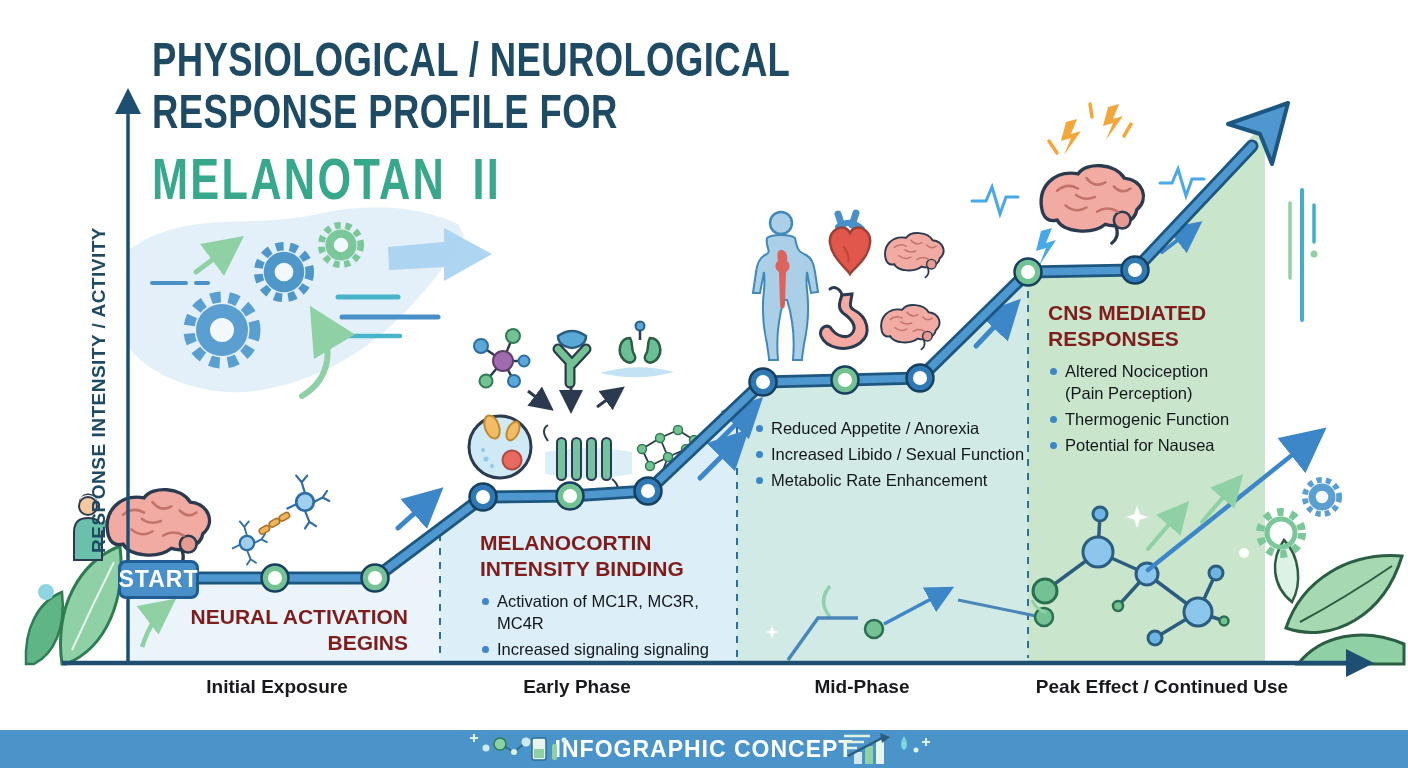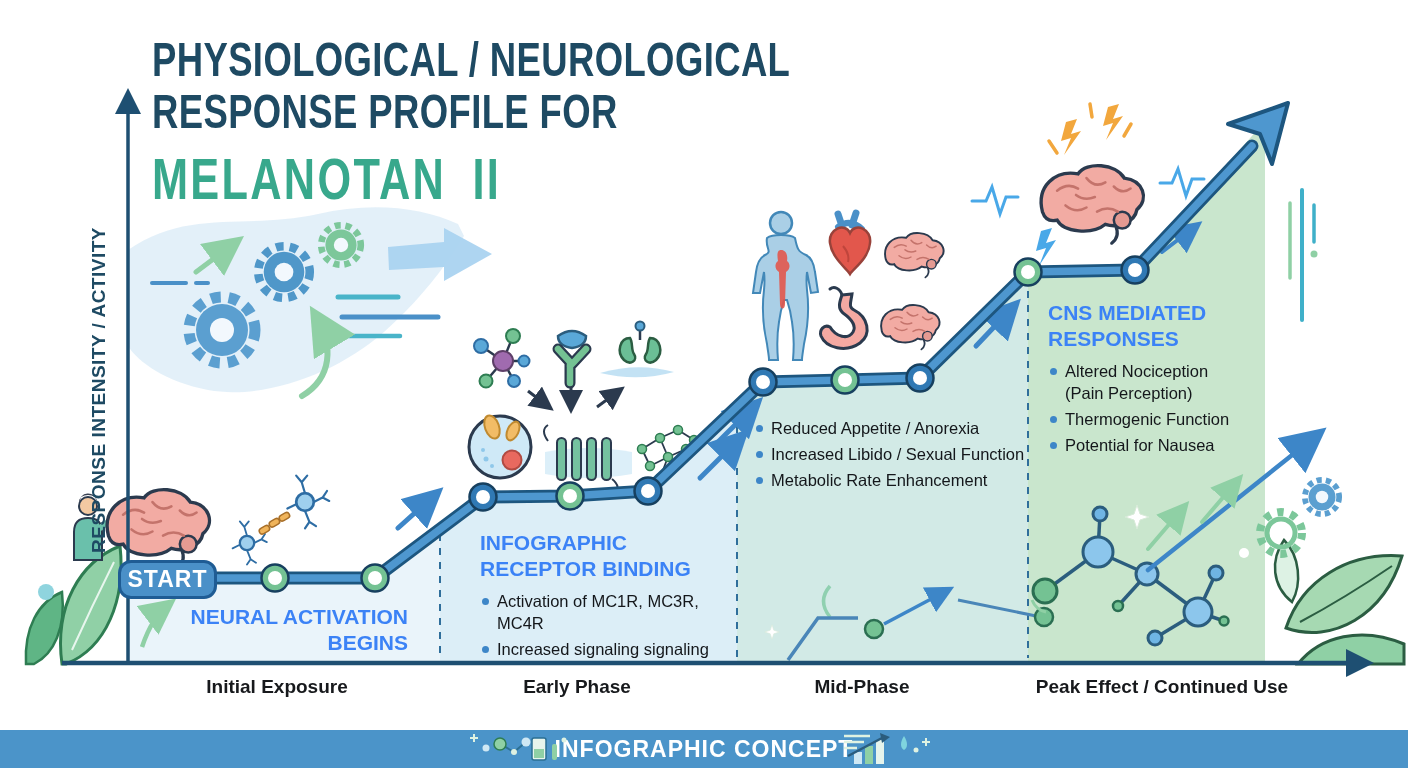--- a/index.html
+++ b/index.html
@@ -5,25 +5,25 @@
   html,body{margin:0;padding:0;background:#fff}
   .stage{position:relative;width:1408px;height:768px;background:#fff;overflow:hidden;
          font-family:"Liberation Sans",sans-serif}
   .abs{position:absolute}
   svg.art{position:absolute;left:0;top:0}
   .title-block{left:152px;top:34px;transform:scaleX(.76);transform-origin:left top;color:#1e4a63;z-index:3}
   .t1{font-size:48px;font-weight:700;line-height:1.08;letter-spacing:.5px;white-space:nowrap}
   .t2{font-size:57px;font-weight:800;color:#38a88c;letter-spacing:3px;word-spacing:16px;margin-top:8px;white-space:nowrap}
   .ylabel{left:99px;top:390px;transform:translate(-50%,-50%) rotate(-90deg);font-size:19px;font-weight:700;
           color:#1e4a63;letter-spacing:.5px;white-space:nowrap;z-index:3}
-  .start{left:118px;top:560px;width:99px;height:39px;background:#4a90c8;border:3px solid #1f5c94;
-         border-radius:13px;color:#fff;font-size:23px;font-weight:700;display:flex;align-items:center;
+  .start{left:118px;top:560px;width:81px;height:39px;background:#4a90c8;border:3px solid #1f5c94;
+         border-radius:8px;color:#fff;font-size:23px;font-weight:700;display:flex;align-items:center;
          justify-content:center;letter-spacing:1px;box-sizing:border-box;z-index:4}
   .ph{color:#101418;z-index:3}
-  .ph-h{font-size:21px;font-weight:800;line-height:1.22;color:#3b82f6}
+  .ph-h{font-size:21px;font-weight:800;line-height:1.22;color:#7f1d1d}
   .ph-b{list-style:none;margin:10px 0 0;padding:0;font-size:16.5px;font-weight:400;line-height:1.32;color:#14171b}
   .ph-b li{position:relative;padding-left:17px;margin-bottom:4px}
   .ph-b li::before{content:"";position:absolute;left:2px;top:7px;width:7px;height:7px;border-radius:50%;background:#3d86c8}
   .ph1{left:168px;top:604px;width:240px;text-align:right}
   .ph2{left:480px;top:530px;width:260px}
   .ph2 .ph-h{max-width:235px}
   .ph3{left:754px;top:408px;width:290px}
   .ph3 .ph-h{max-width:205px}
   .ph4{left:1048px;top:300px;width:210px}
   .ph4 .ph-h{max-width:195px}
@@ -360,21 +360,21 @@
 
 <div class="ylabel abs">RESPONSE INTENSITY / ACTIVITY</div>
 
 <div class="start abs">START</div>
 
 <div class="ph ph1 abs">
   <div class="ph-h">NEURAL ACTIVATION BEGINS</div>
 </div>
 
 <div class="ph ph2 abs">
-  <div class="ph-h">INFOGRAPHIC RECEPTOR BINDING</div>
+  <div class="ph-h">MELANOCORTIN INTENSITY BINDING</div>
   <ul class="ph-b">
     <li>Activation of MC1R, MC3R, MC4R</li>
     <li>Increased signaling signaling</li>
   </ul>
 </div>
 
 <div class="ph ph3 abs">
   <ul class="ph-b">
     <li>Reduced Appetite / Anorexia</li>
     <li>Increased Libido / Sexual Function</li>

